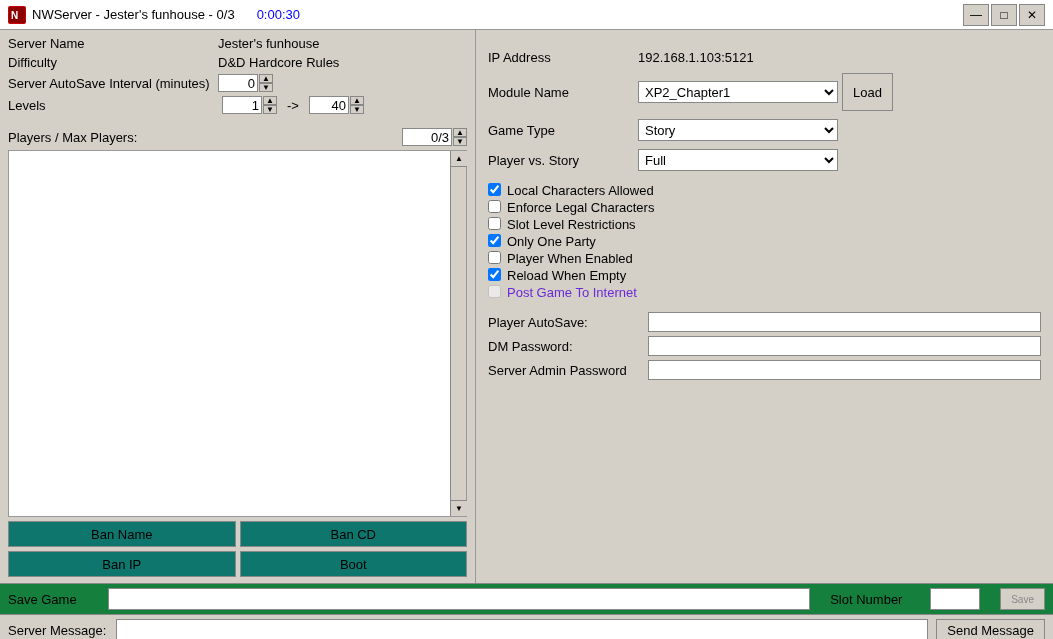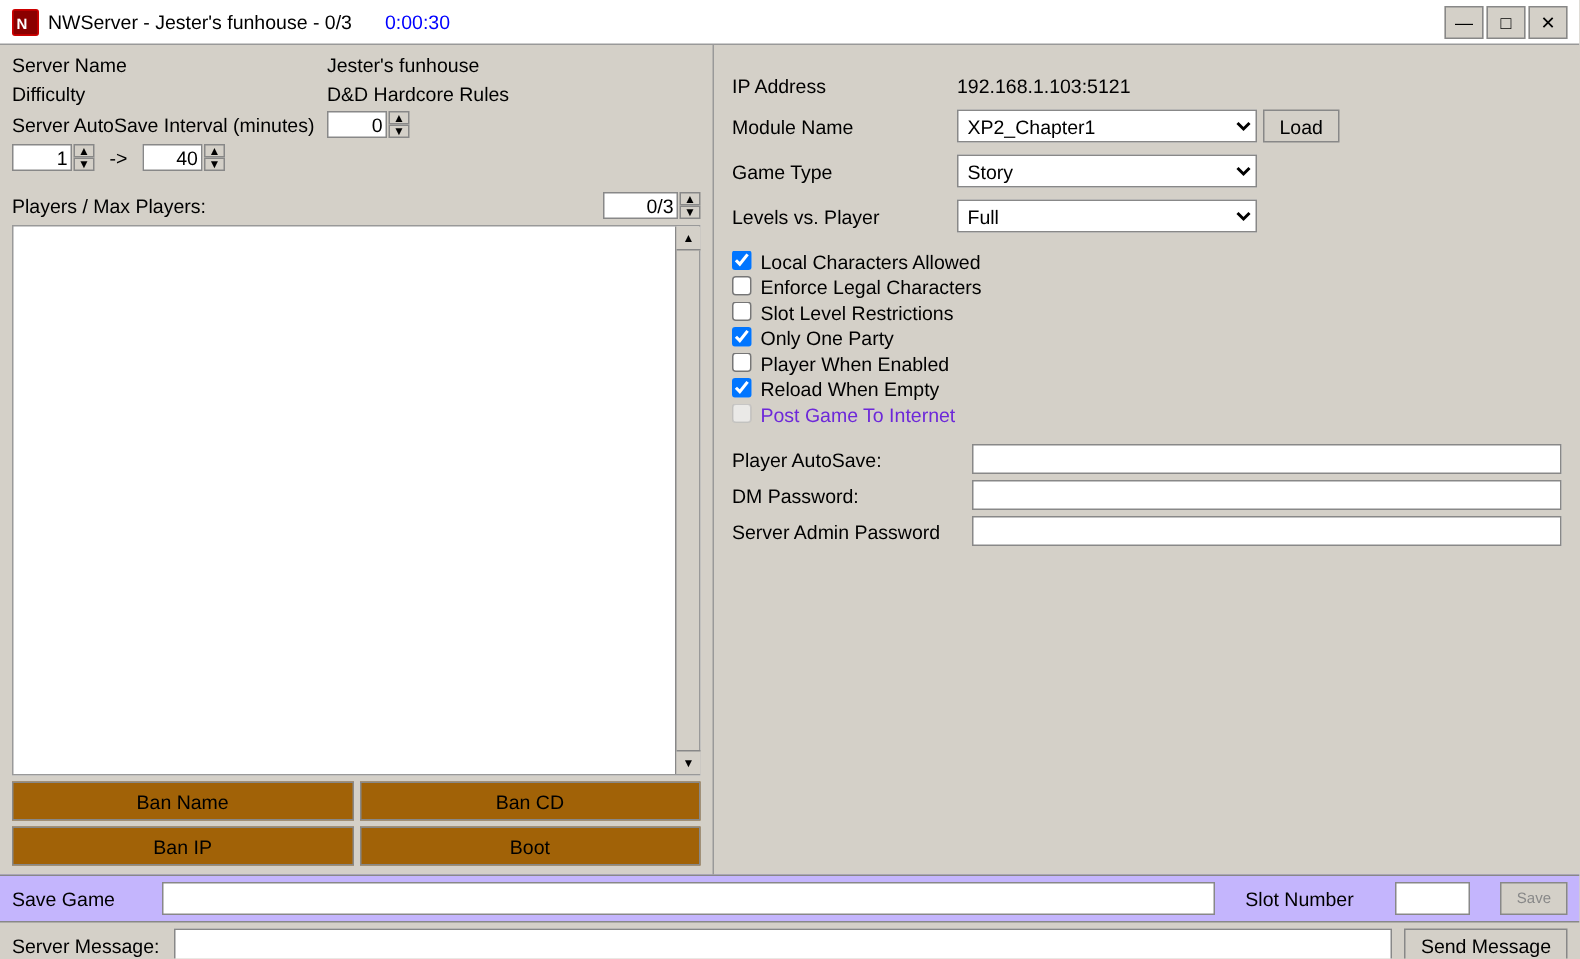--- a/index.html
+++ b/index.html
@@ -106,21 +106,21 @@
     }
     select {
       background: white;
       border: 1px solid #888;
       height: 22px;
       padding: 0 2px;
       font-size: 13px;
       min-width: 200px;
     }
     .load-btn {
-      height: 22px;
+      height: 38px;
       padding: 0 10px;
       background: #d4d0c8;
       border: 1px solid #888;
       cursor: pointer;
       font-size: 13px;
     }
     .spinbox-container {
       display: flex;
       align-items: center;
     }
@@ -159,21 +159,21 @@
       font-size: 13px;
     }
     .bottom-buttons {
       display: flex;
       gap: 4px;
       margin-top: 4px;
     }
     .action-btn {
       height: 26px;
       padding: 0 25px;
-      background: #a16207;
+      background: #0f766e;
       border: 1px solid #888;
       cursor: pointer;
       font-size: 13px;
       flex: 1;
     }
     .checkbox-row {
       display: flex;
       align-items: flex-start;
       gap: 6px;
       margin-bottom: 2px;
@@ -204,21 +204,21 @@
       border: 1px solid #888;
       background: white;
       font-size: 13px;
     }
     .bottom-bar {
       border-top: 1px solid #888;
       padding: 4px 8px;
       display: flex;
       align-items: center;
       gap: 20px;
-      background: #c4b5fd;
+      background: #15803d;
     }
     .save-game-label {
       min-width: 80px;
     }
     .save-game-input {
       flex: 1;
       height: 22px;
       border: 1px solid #888;
       background: white;
     }
@@ -348,20 +348,21 @@
         <span class="field-label">Server AutoSave Interval (minutes)</span>
         <div class="spinbox-container">
           <input type="text" class="spinbox" value="0" style="">
           <div class="spin-arrows">
             <div class="spin-arrow">▲</div>
             <div class="spin-arrow">▼</div>
           </div>
         </div>
       </div>
       <div class="field-row levels-row">
+        <span class="field-label">Levels</span>
         <div class="spinbox-container">
           <input type="text" class="spinbox" value="1" style="">
           <div class="spin-arrows">
             <div class="spin-arrow">▲</div>
             <div class="spin-arrow">▼</div>
           </div>
         </div>
         <span class="levels-arrow" style="margin:0 6px;">-&gt;</span>
         <div class="spinbox-container">
           <input type="text" class="spinbox" value="40" style="">
@@ -424,21 +425,21 @@
         <option>Story</option>
         <option>Action</option>
         <option>Roleplay</option>
         <option>Team</option>
         <option>Melee</option>
         <option>CTF</option>
       </select>
     </div>
 
     <div class="rfield-row">
-      <span class="rfield-label">Levels vs. Player</span>
+      <span class="rfield-label">Player vs. Story</span>
       <select>
         <option>Full</option>
         <option>None</option>
         <option>Party</option>
         <option>Server Default</option>
       </select>
     </div>
 
     <div style="margin-top:4px;">
       <div class="checkbox-row">

